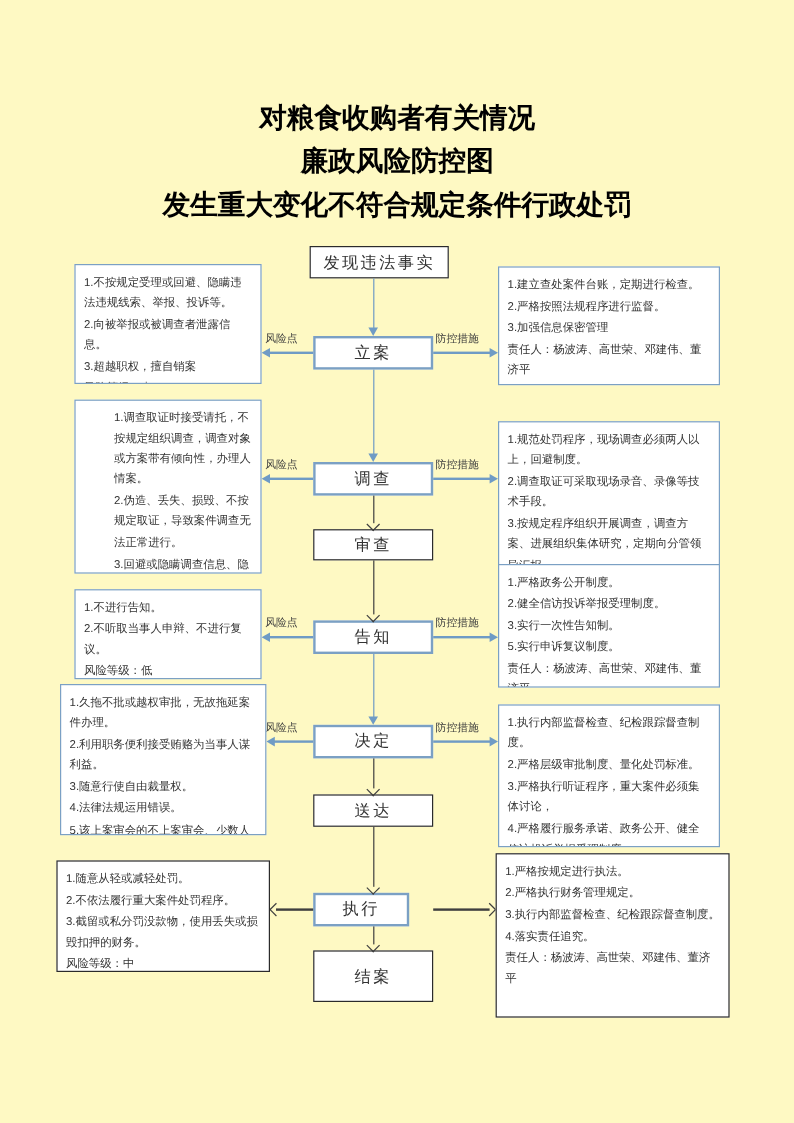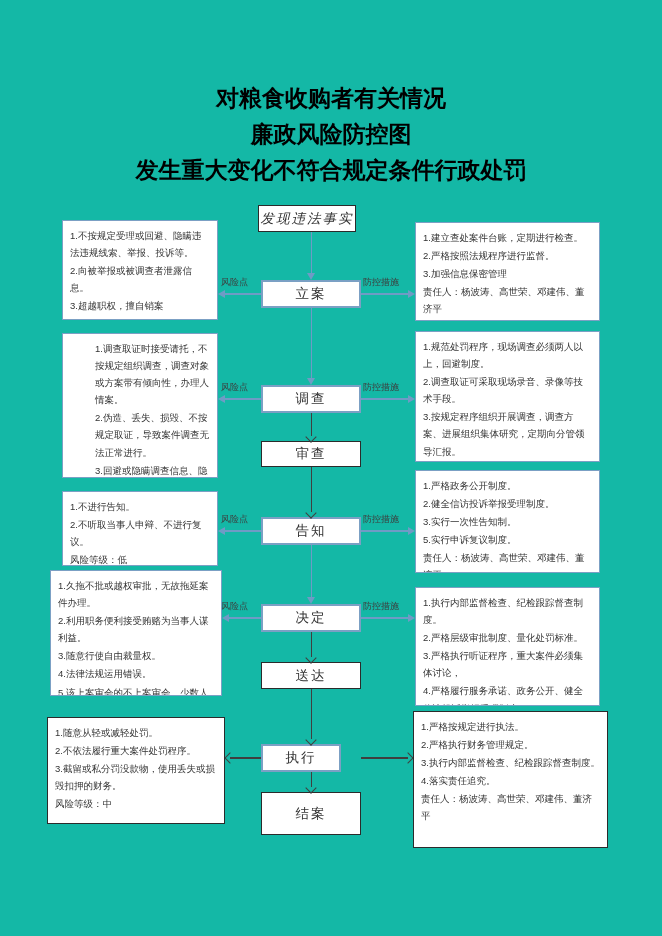--- a/index.html
+++ b/index.html
@@ -1,17 +1,17 @@
 <!DOCTYPE html>
 <html><head>
 <meta charset="utf-8">
 <style>
   html,body{margin:0;padding:0;background:#fff;}
   #page{
-    position:relative;width:662px;height:936px;background:#14b8a6;overflow:hidden;
+    position:relative;width:662px;height:936px;background:#fef9c3;overflow:hidden;
     font-family:"Liberation Sans","DejaVu Sans",sans-serif;color:#333;
   }
   
   .title{position:absolute;left:0;top:80px;width:100%;text-align:center;
     font-weight:700;color:#000;font-size:23px;line-height:36px;}
   
   .node{position:absolute;display:flex;align-items:center;justify-content:center;
     background:#fff;font-size:13.5px;color:#333;letter-spacing:2px;box-sizing:border-box;}
   .node.blue{border:2px solid #7ba0c4;}
   .node.black{border:1.3px solid #2b2b2b;}
@@ -55,21 +55,21 @@
 <body>
 
 <div id="page">
 
   <div class="title">
     <div>对粮食收购者有关情况</div>
     <div>廉政风险防控图</div>
     <div>发生重大变化不符合规定条件行政处罚</div>
   </div>
 
-  <div class="node black" style="left:258px;top:205px;width:98px;height:27px;font-style:italic;">发现违法事实</div>
+  <div class="node black" style="left:258px;top:205px;width:116px;height:27px;">发现违法事实</div>
   <div class="node blue" style="left:261px;top:280px;width:100px;height:28px;">立案</div>
   <div class="node black" style="left:261px;top:441px;width:100px;height:26px;">审查</div>
   <div class="node blue" style="left:261px;top:385px;width:100px;height:28px;">调查</div>
   <div class="node blue" style="left:261px;top:517px;width:100px;height:28px;">告知</div>
   <div class="node blue" style="left:261px;top:604px;width:100px;height:28px;">决定</div>
   <div class="node black" style="left:261px;top:662px;width:100px;height:27px;">送达</div>
   <div class="node blue" style="left:261px;top:744px;width:80px;height:28px;">执行</div>
   <div class="node black" style="left:261px;top:792px;width:100px;height:43px;">结案</div>
 
   <div class="va blue" style="left:311px;top:232px;height:48px;">
@@ -174,34 +174,34 @@
       <div class="ln">2.不听取当事人申辩、不进行复议。</div>
       <div class="ln">风险等级：低</div>
     </div>
   <div class="sidebox blue" style="left:50px;top:570px;width:172px;height:126px;">
       <div class="ln">1.久拖不批或越权审批，无故拖延案件办理。</div>
       <div class="ln">2.利用职务便利接受贿赂为当事人谋利益。</div>
       <div class="ln">3.随意行使自由裁量权。</div>
       <div class="ln">4.法律法规运用错误。</div>
       <div class="ln">5.该上案审会的不上案审会、少数人说了算。</div>
     </div>
-  <div class="sidebox black" style="left:47px;top:717px;width:178px;height:107px;">
+  <div class="sidebox black" style="left:47px;top:717px;width:178px;height:93px;">
       <div class="ln">1.随意从轻或减轻处罚。</div>
       <div class="ln">2.不依法履行重大案件处罚程序。</div>
       <div class="ln">3.截留或私分罚没款物，使用丢失或损毁扣押的财务。</div>
       <div class="ln">风险等级：中</div>
     </div>
 
   <div class="sidebox blue" style="left:415px;top:222px;width:185px;height:99px;">
       <div class="ln">1.建立查处案件台账，定期进行检查。</div>
       <div class="ln">2.严格按照法规程序进行监督。</div>
       <div class="ln">3.加强信息保密管理</div>
       <div class="ln">责任人：杨波涛、高世荣、邓建伟、董济平</div>
     </div>
-  <div class="sidebox blue" style="left:415px;top:331px;width:185px;height:131px;">
+  <div class="sidebox blue" style="left:415px;top:351px;width:185px;height:131px;">
       <div class="ln">1.规范处罚程序，现场调查必须两人以上，回避制度。</div>
       <div class="ln">2.调查取证可采取现场录音、录像等技术手段。</div>
       <div class="ln">3.按规定程序组织开展调查，调查方案、进展组织集体研究，定期向分管领导汇报。</div>
       <div class="ln">责任人：杨波涛、高世荣、邓建伟、董济平</div>
     </div>
   <div class="sidebox blue" style="left:415px;top:470px;width:185px;height:103px;">
       <div class="ln">1.严格政务公开制度。</div>
       <div class="ln">2.健全信访投诉举报受理制度。</div>
       <div class="ln">3.实行一次性告知制。</div>
       <div class="ln">5.实行申诉复议制度。</div>

